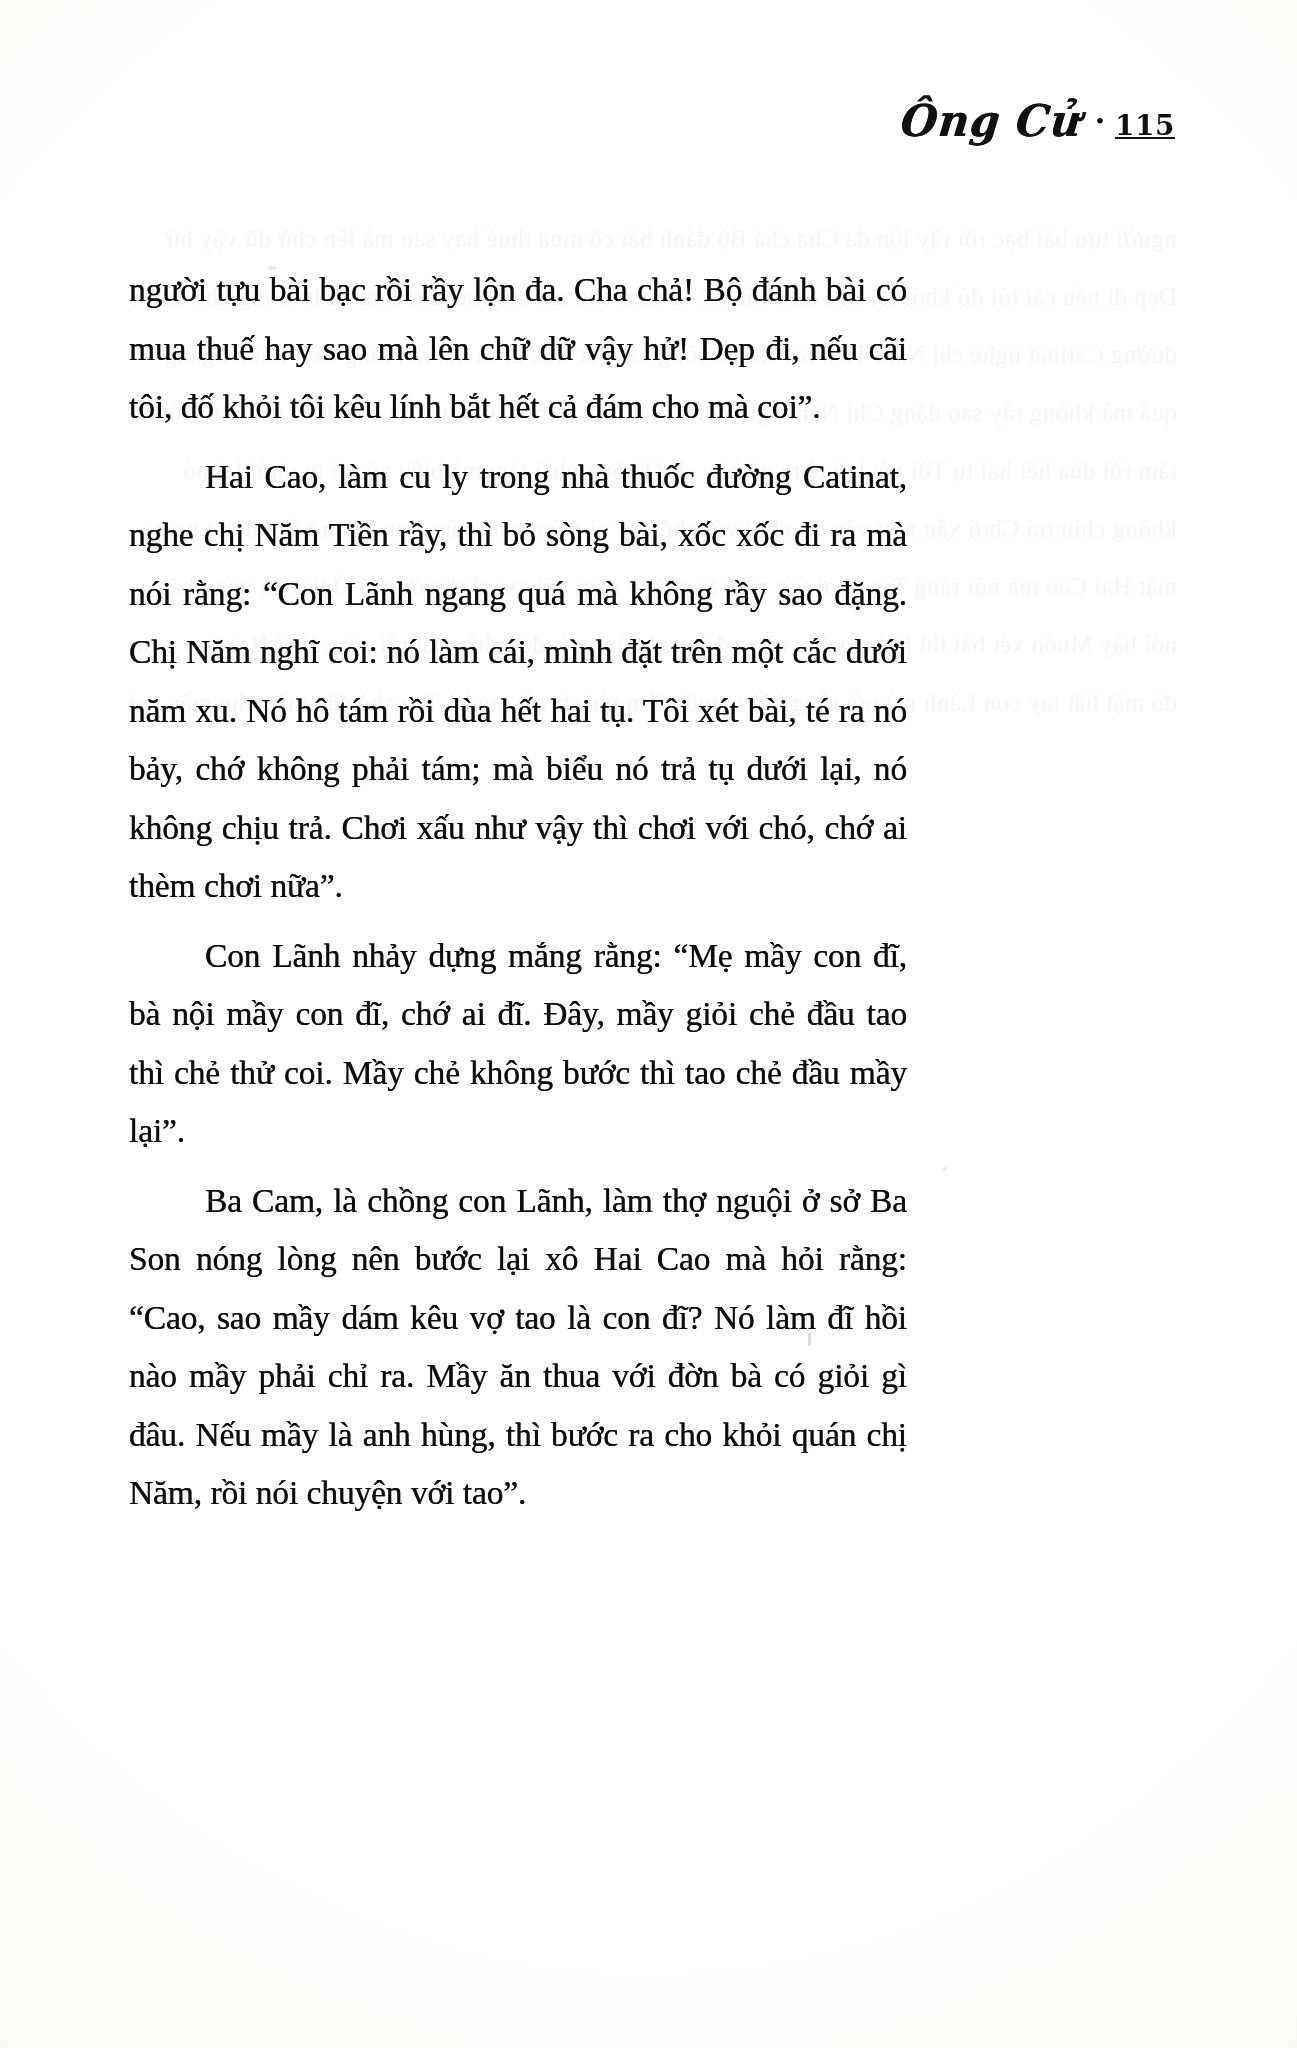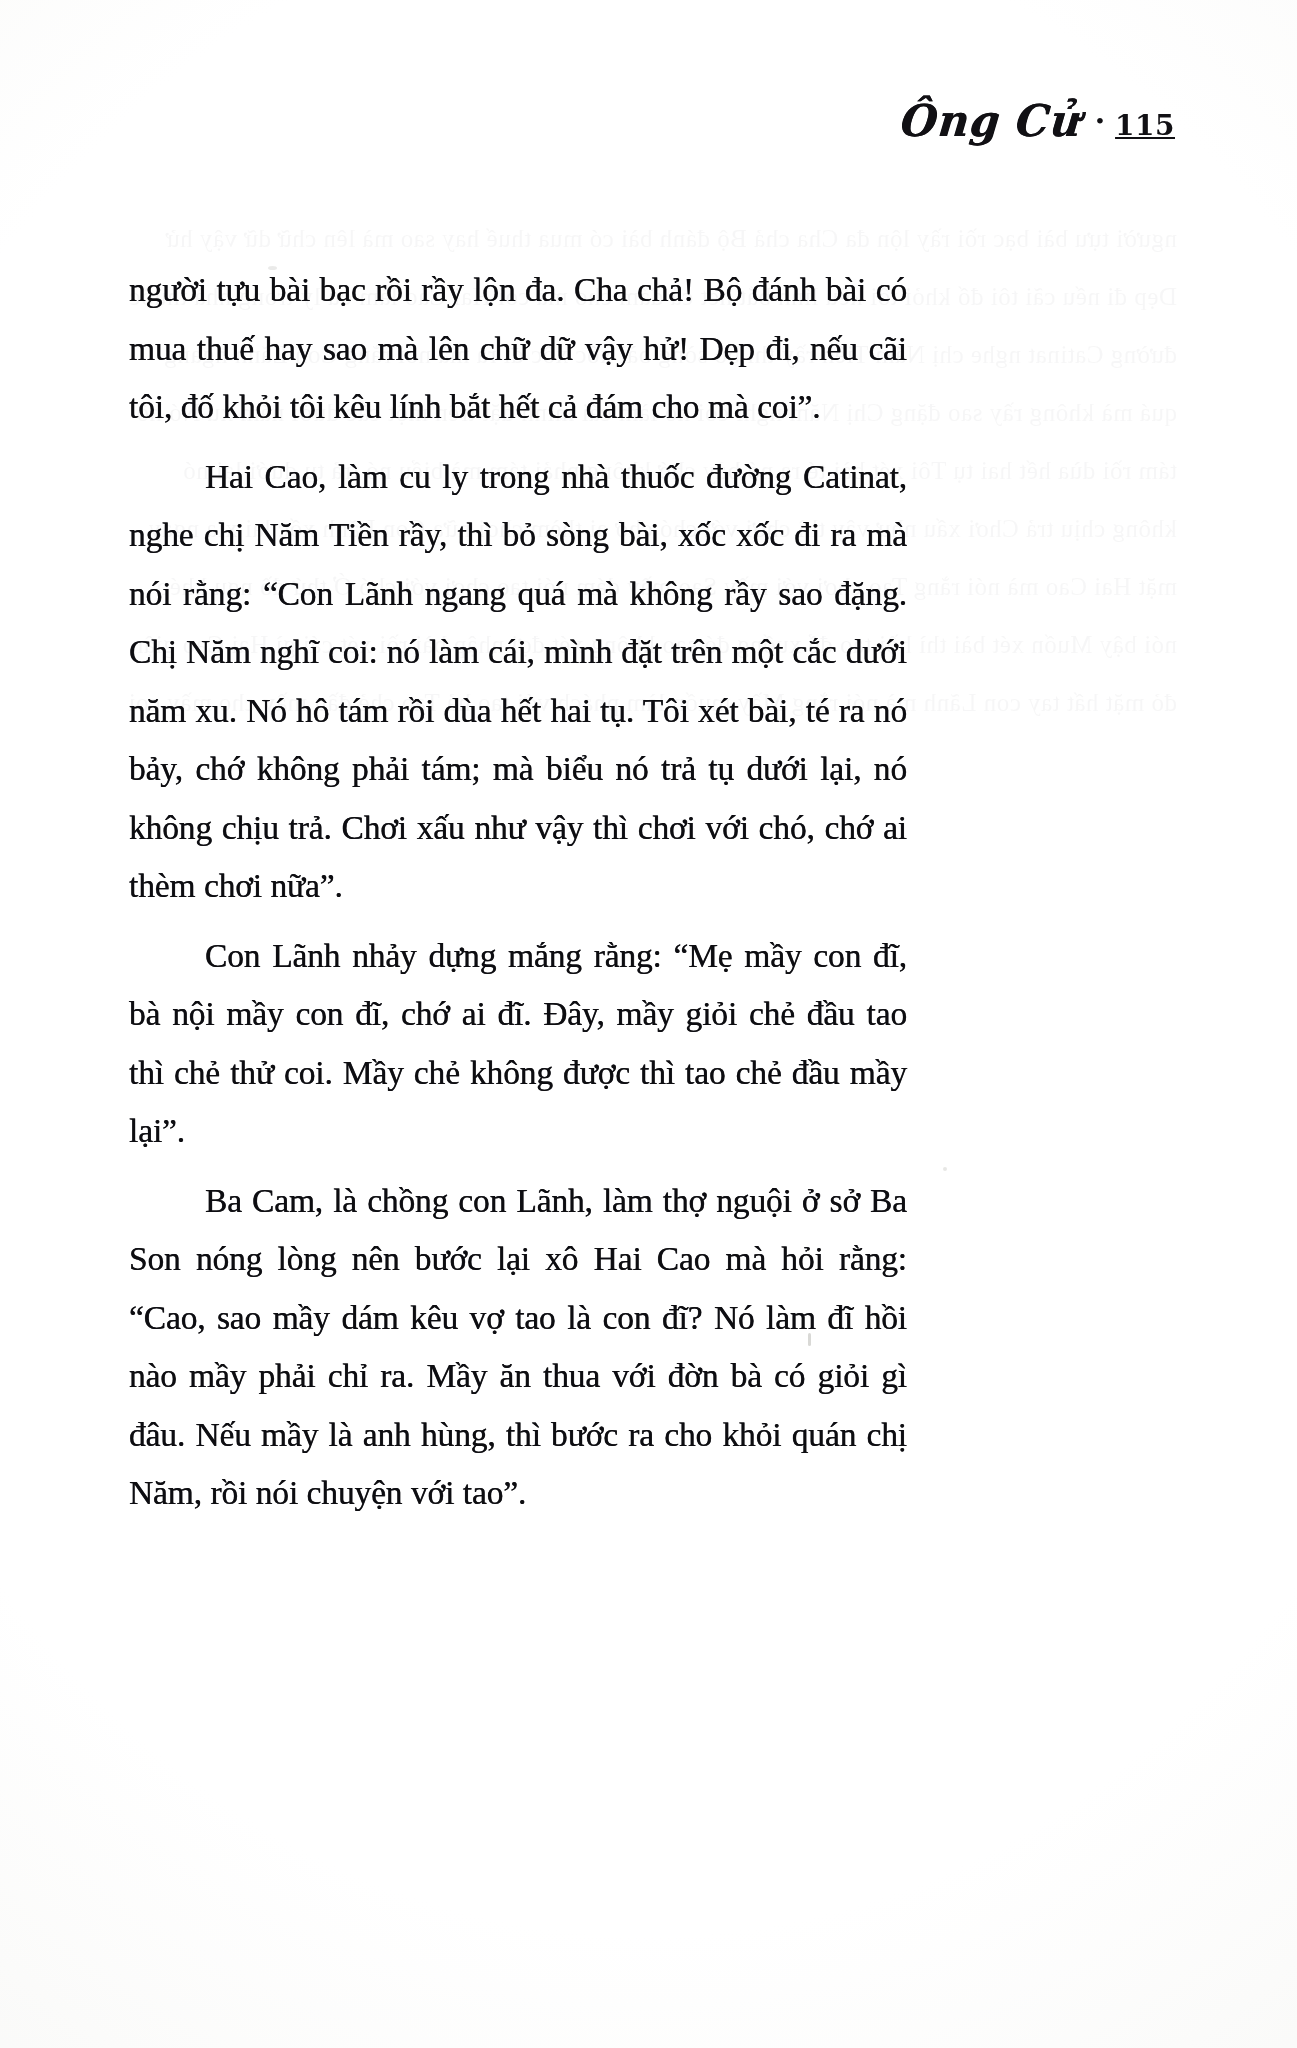--- a/index.html
+++ b/index.html
@@ -136,21 +136,21 @@
 
     <div class="running-head">
       <span class="rh-title">Ông Cử</span>
       <span class="rh-sep">•</span>
       <span class="rh-page">115</span>
     </div>
 
     <div class="body-text">
       <p>người tựu bài bạc rồi rầy lộn đa. Cha chả! Bộ đánh bài có mua thuế hay sao mà lên chữ dữ vậy hử! Dẹp đi, nếu cãi tôi, đố khỏi tôi kêu lính bắt hết cả đám cho mà coi”.</p>
       <p class="indent">Hai Cao, làm cu ly trong nhà thuốc đường Catinat, nghe chị Năm Tiền rầy, thì bỏ sòng bài, xốc xốc đi ra mà nói rằng: “Con Lãnh ngang quá mà không rầy sao đặng. Chị Năm nghĩ coi: nó làm cái, mình đặt trên một cắc dưới năm xu. Nó hô tám rồi dùa hết hai tụ. Tôi xét bài, té ra nó bảy, chớ không phải tám; mà biểu nó trả tụ dưới lại, nó không chịu trả. Chơi xấu như vậy thì chơi với chó, chớ ai thèm chơi nữa”.</p>
-      <p class="indent">Con Lãnh nhảy dựng mắng rằng: “Mẹ mầy con đĩ, bà nội mầy con đĩ, chớ ai đĩ. Đây, mầy giỏi chẻ đầu tao thì chẻ thử coi. Mầy chẻ không được thì tao chẻ đầu mầy lại”.</p>
+      <p class="indent">Con Lãnh nhảy dựng mắng rằng: “Mẹ mầy con đĩ, bà nội mầy con đĩ, chớ ai đĩ. Đây, mầy giỏi chẻ đầu tao thì chẻ thử coi. Mầy chẻ không bước thì tao chẻ đầu mầy lại”.</p>
       <p class="indent">Ba Cam, là chồng con Lãnh, làm thợ nguội ở sở Ba Son nóng lòng nên bước lại xô Hai Cao mà hỏi rằng: “Cao, sao mầy dám kêu vợ tao là con đĩ? Nó làm đĩ hồi nào mầy phải chỉ ra. Mầy ăn thua với đờn bà có giỏi gì đâu. Nếu mầy là anh hùng, thì bước ra cho khỏi quán chị Năm, rồi nói chuyện với tao”.</p>
     </div>
 
     <span class="speck s1"></span>
     <span class="speck s2"></span>
     <span class="speck s3"></span>
 
   </div>
 </div>
 

